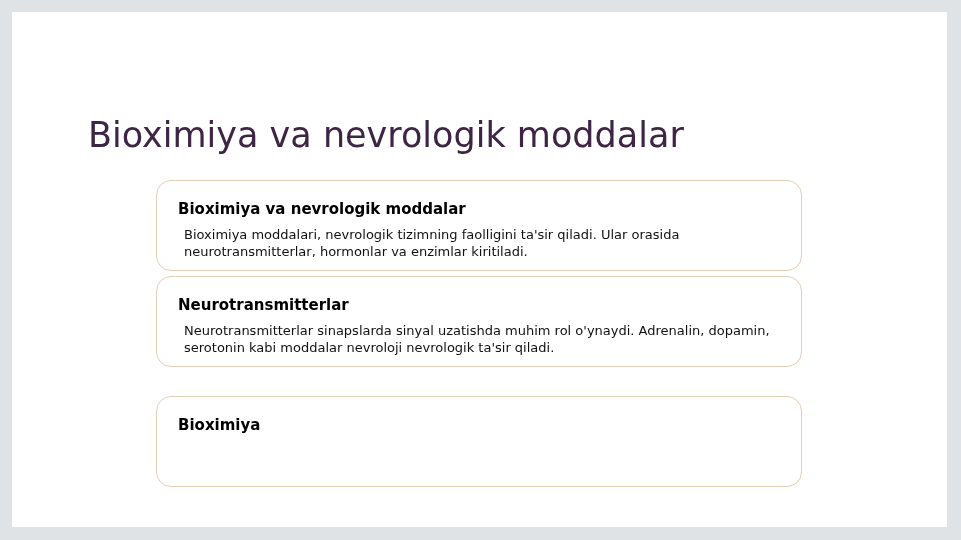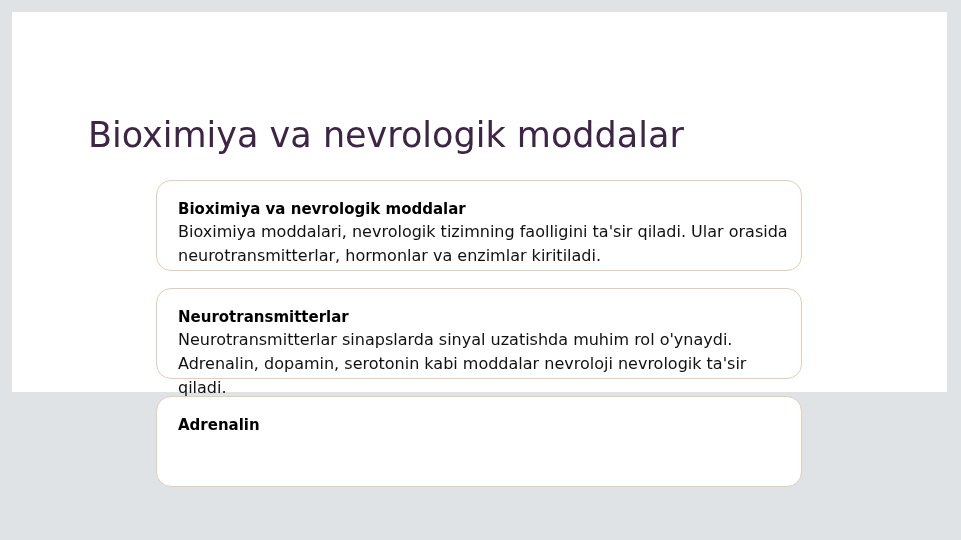--- a/index.html
+++ b/index.html
@@ -6,21 +6,21 @@
     body {
       width: 961px; height: 540px;
       background: #e0e3e6;
       position: relative;
       overflow: hidden;
       font-family: "DejaVu Sans", sans-serif;
     }
     .slide {
       position: absolute;
       left: 12px; top: 12px;
-      width: 935px; height: 380px;
+      width: 935px; height: 515px;
       background: #ffffff;
     }
     .slide-title {
       position: absolute;
       left: 76px; top: 100px;
       margin: 0;
       font-family: "DejaVu Sans", sans-serif;
       font-weight: normal;
       font-size: 35px;
       line-height: 46px;
@@ -45,39 +45,39 @@
       font-weight: bold;
       font-size: 15px;
       line-height: 18px;
       color: #000000;
       white-space: nowrap;
     }
     .card-body {
       position: absolute;
       left: 21px; top: 39px;
       width: 610px;
-      margin: 0;
+      margin: 6px;
       font-family: "DejaVu Sans", sans-serif;
-      font-size: 16px;
-      line-height: 24px;
+      font-size: 13px;
+      line-height: 17px;
       color: #111111;
     }
   </style>
 </head>
 <body>
 
 <div class="slide">
   <h1 class="slide-title">Bioximiya va nevrologik moddalar</h1>
 
   <div class="card" style="top:168px;">
     <h2 class="card-title">Bioximiya va nevrologik moddalar</h2>
     <p class="card-body">Bioximiya moddalari, nevrologik tizimning faolligini ta'sir qiladi. Ular orasida neurotransmitterlar, hormonlar va enzimlar kiritiladi.</p>
   </div>
 
-  <div class="card" style="top:276px;padding-left:36px;">
+  <div class="card" style="top:264px;padding-left:36px;">
     <h2 class="card-title">Neurotransmitterlar</h2>
     <p class="card-body">Neurotransmitterlar sinapslarda sinyal uzatishda muhim rol o'ynaydi. Adrenalin, dopamin, serotonin kabi moddalar nevroloji nevrologik ta'sir qiladi.</p>
   </div>
 
   <div class="card" style="top:384px;">
-    <h2 class="card-title">Adrenalin</h2>
+    <h2 class="card-title">Bioximiya</h2>
   </div>
 </div>
 
 </body></html>

